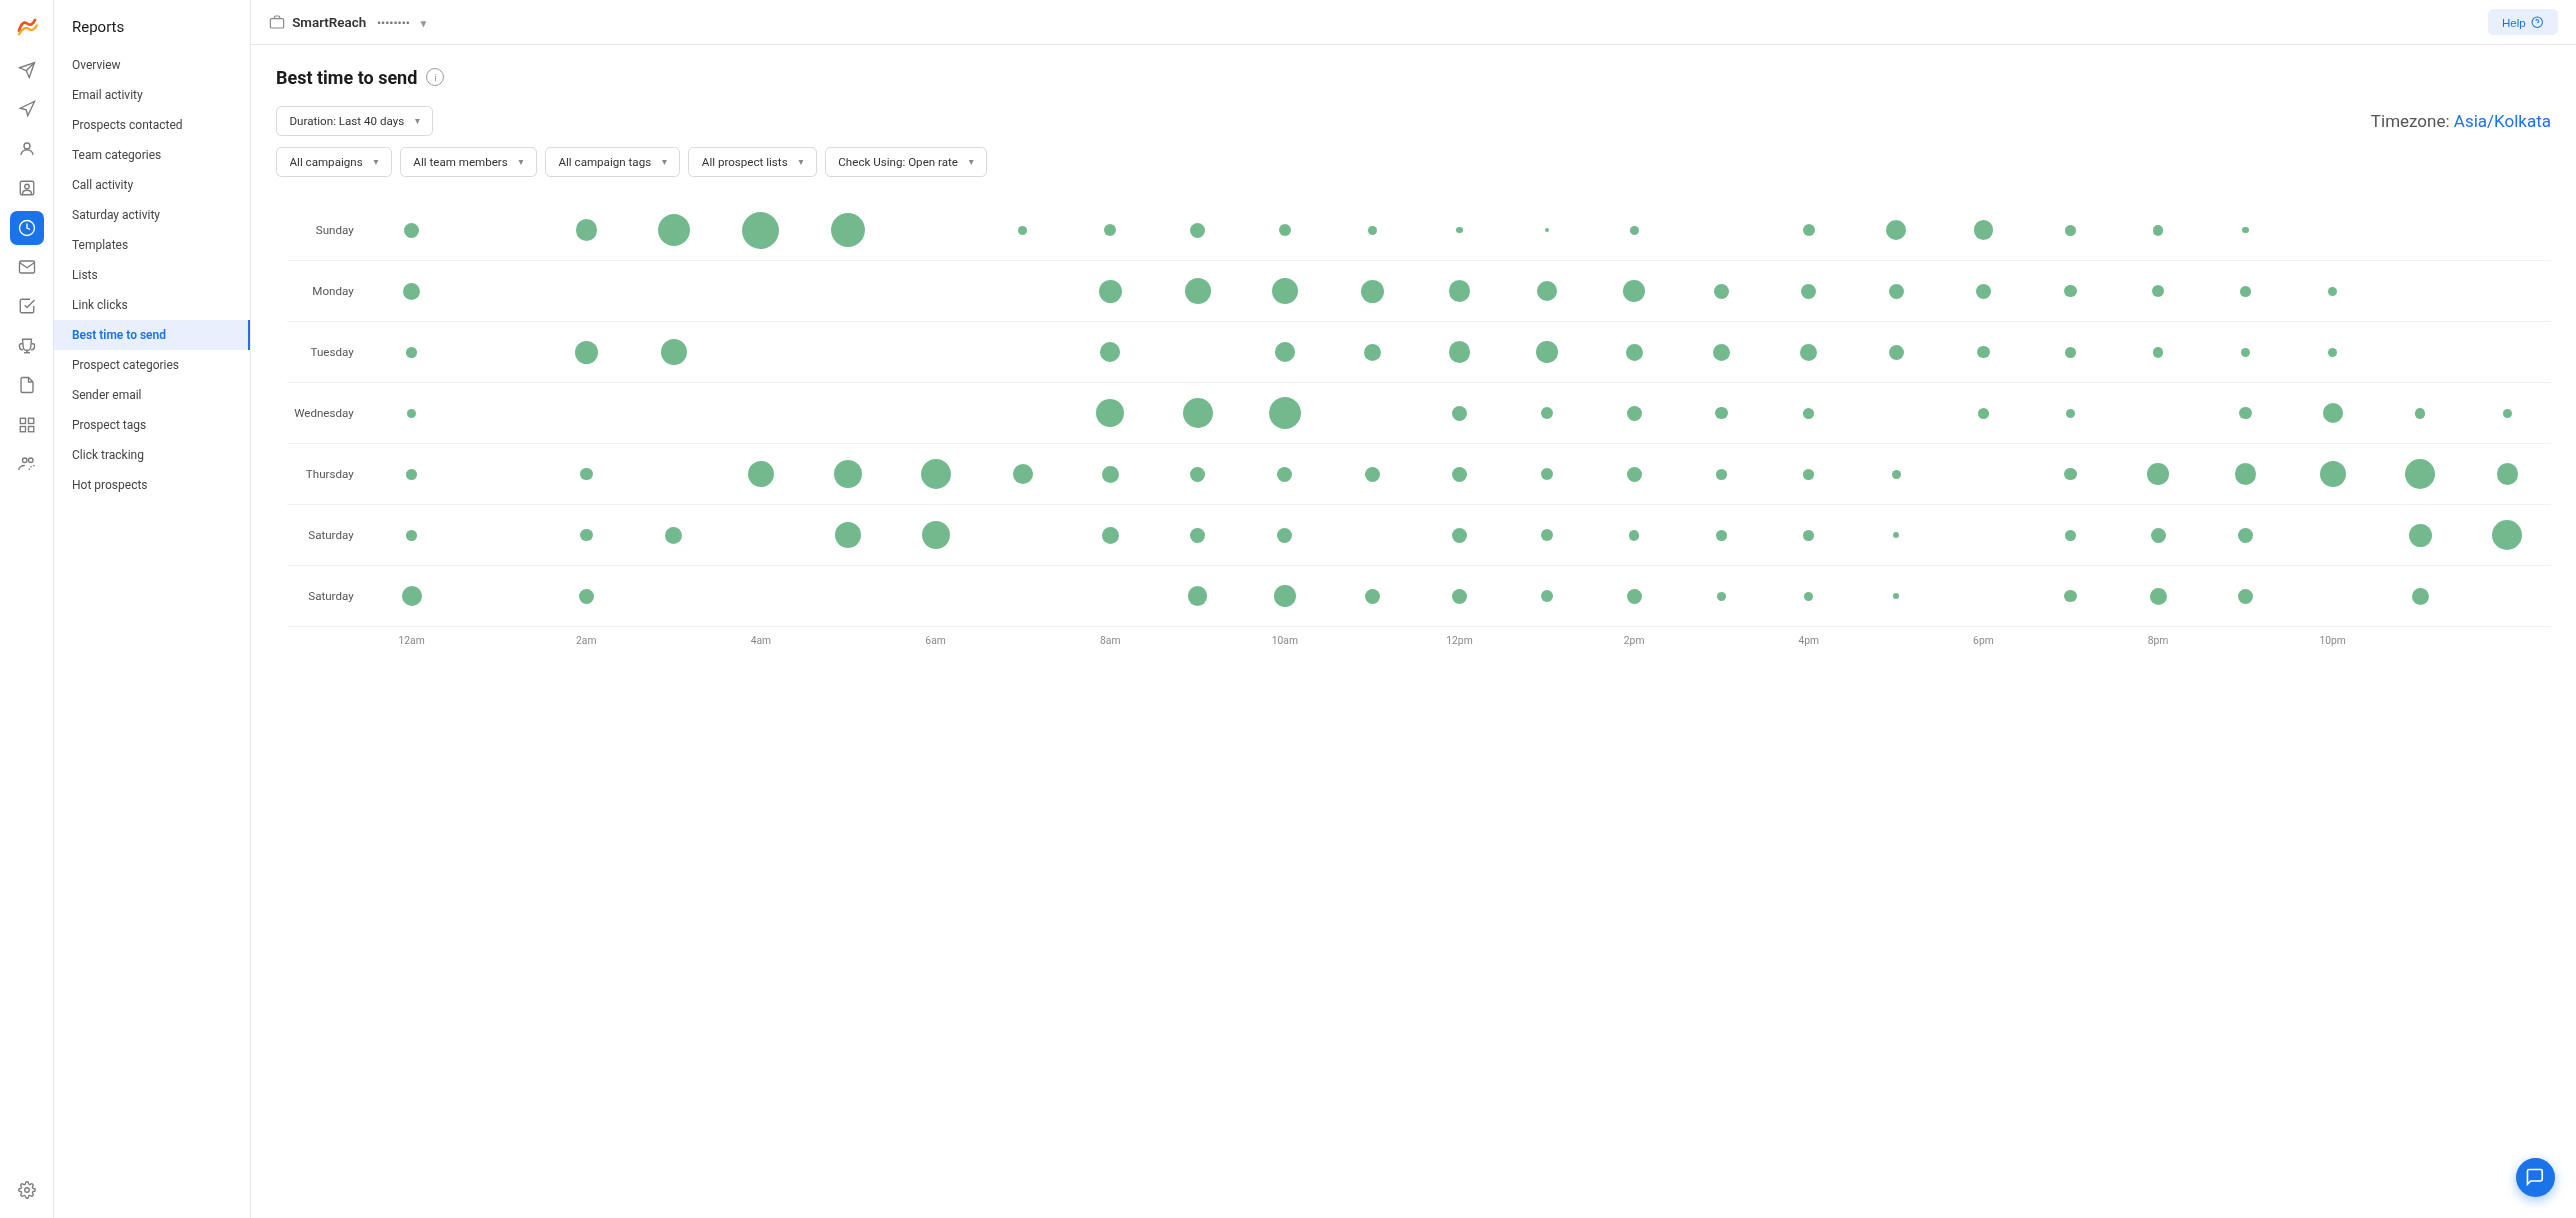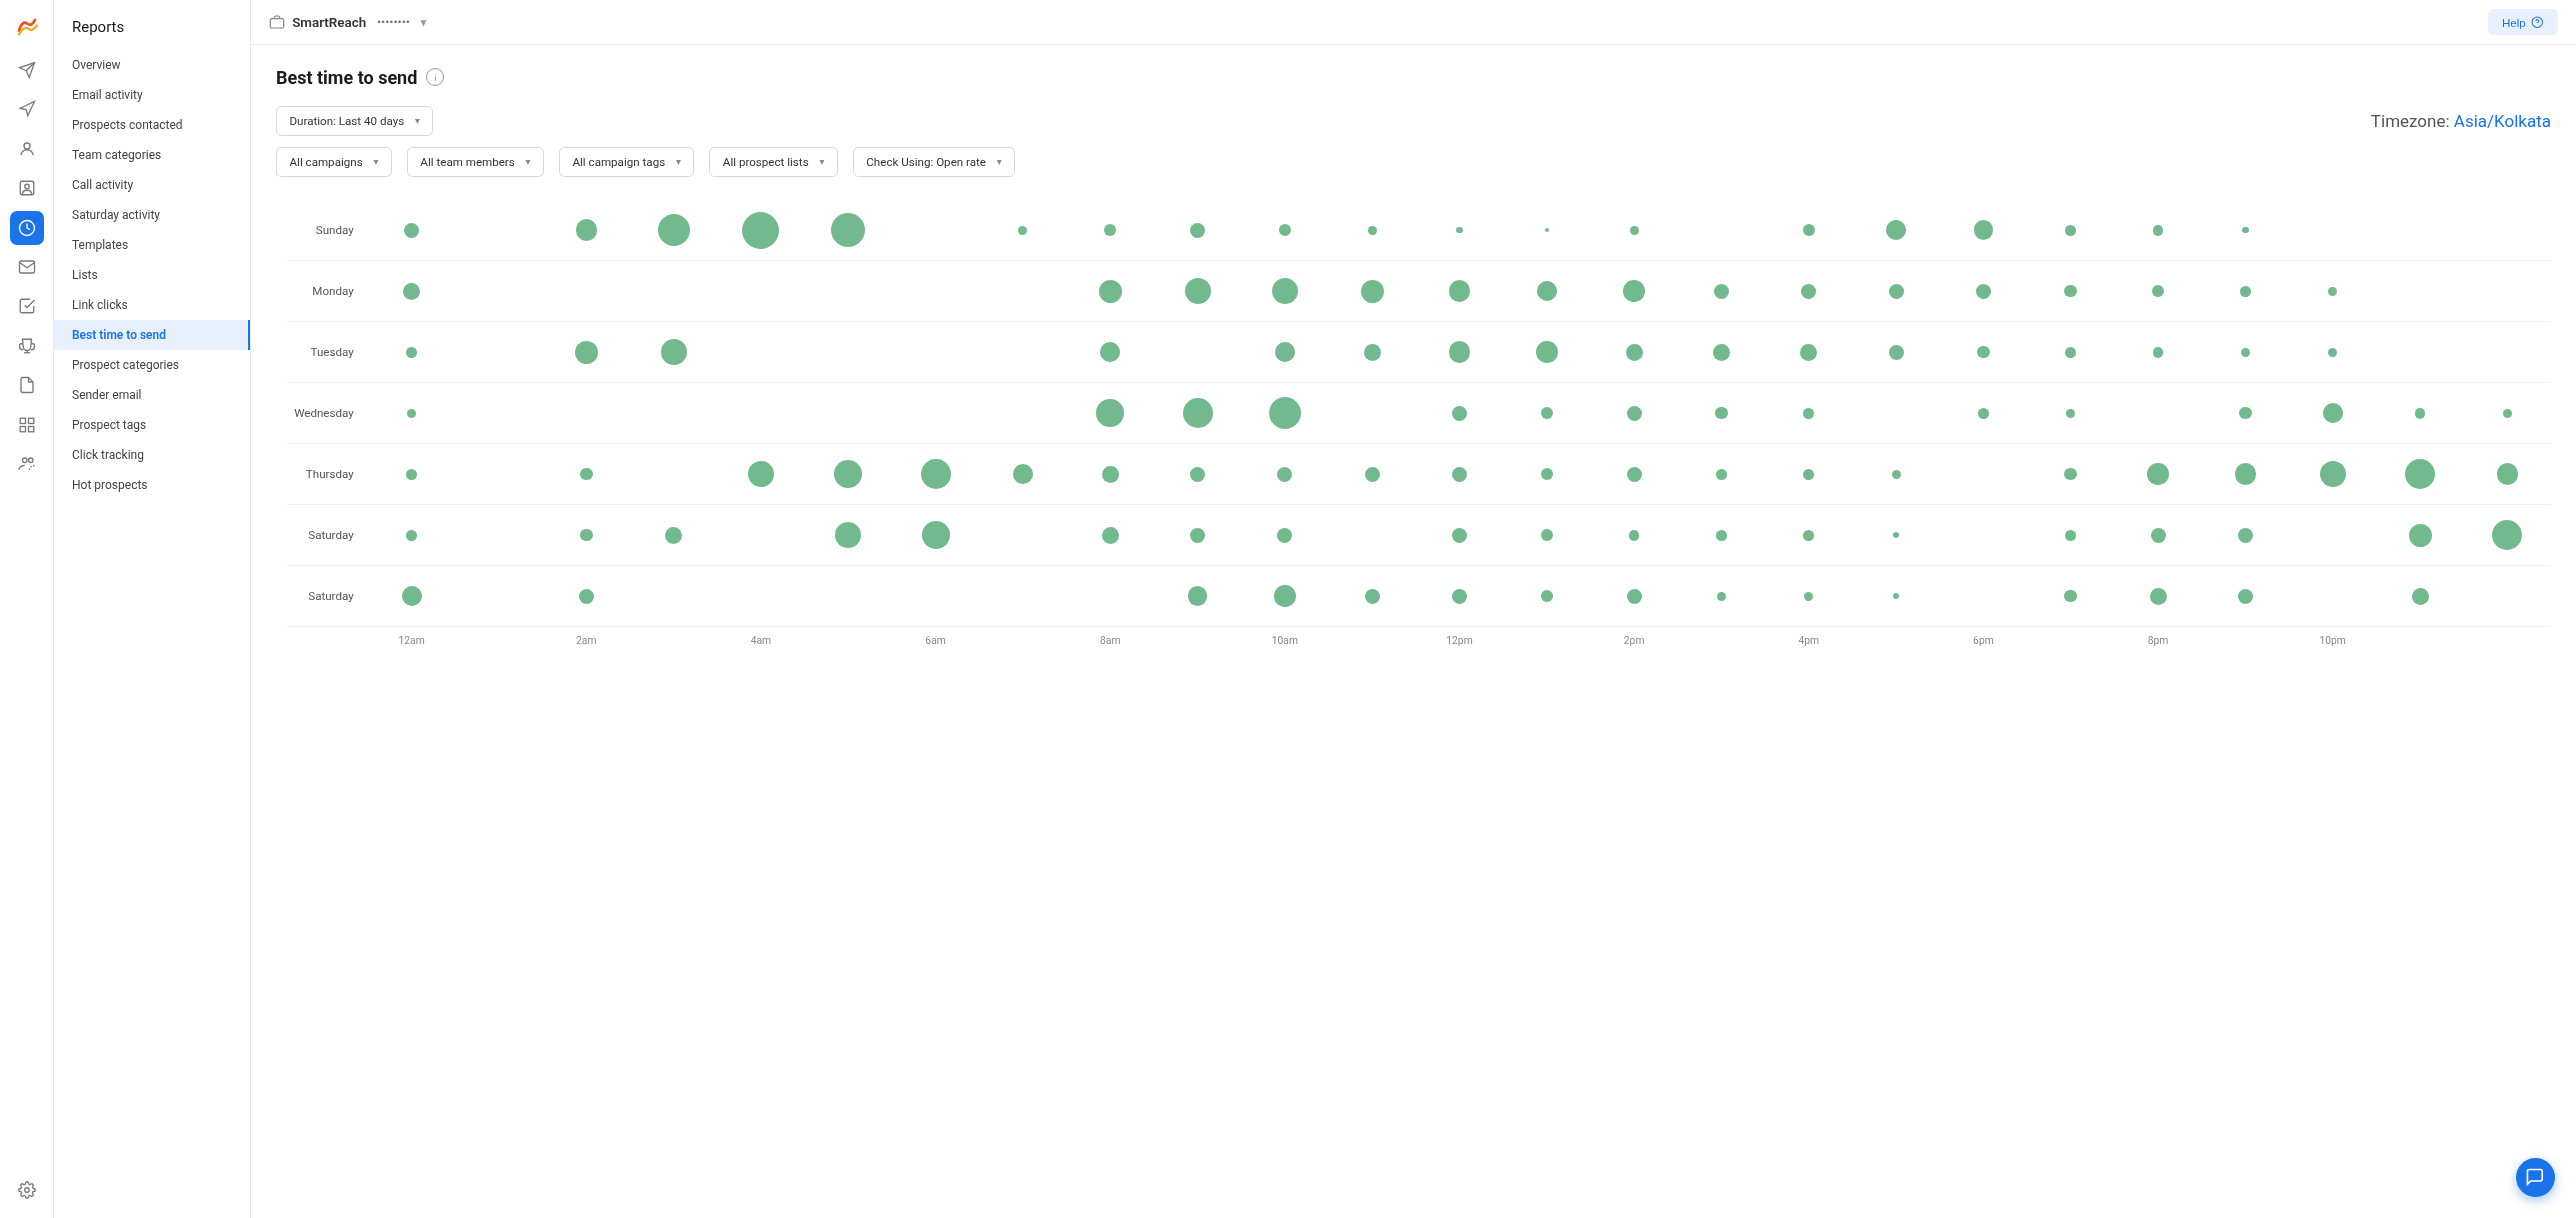--- a/index.html
+++ b/index.html
@@ -67,21 +67,21 @@
       height: 45px;
       background: #fff;
       border-bottom: 0.9px solid #e8e8e8;
       display: flex;
       align-items: center;
       padding: 0 18px;
       flex-shrink: 0;
     }
     .top-bar-brand {
       display: flex;
-      align-items: center;
+      align-items: flex-end;
       gap: 7.2px;
       font-size: 13.4px;
       font-weight: 600;
       color: #333;
     }
     .top-bar-account {
       font-size: 11.6px;
       color: #777;
       margin-left: 3.6px;
     }
@@ -136,21 +136,21 @@
       justify-content: center;
       color: #999;
       font-size: 9.8px;
       cursor: pointer;
     }
 
     
     .filter-row {
       display: flex;
       align-items: flex-start;
-      gap: 15px;
+      gap: 8px;
       margin-bottom: 14.3px;
       flex-wrap: wrap;
     }
     .filter-row-top {
       display: flex;
       align-items: center;
       justify-content: space-between;
       margin-bottom: 10.7px;
     }
     .select-box {

